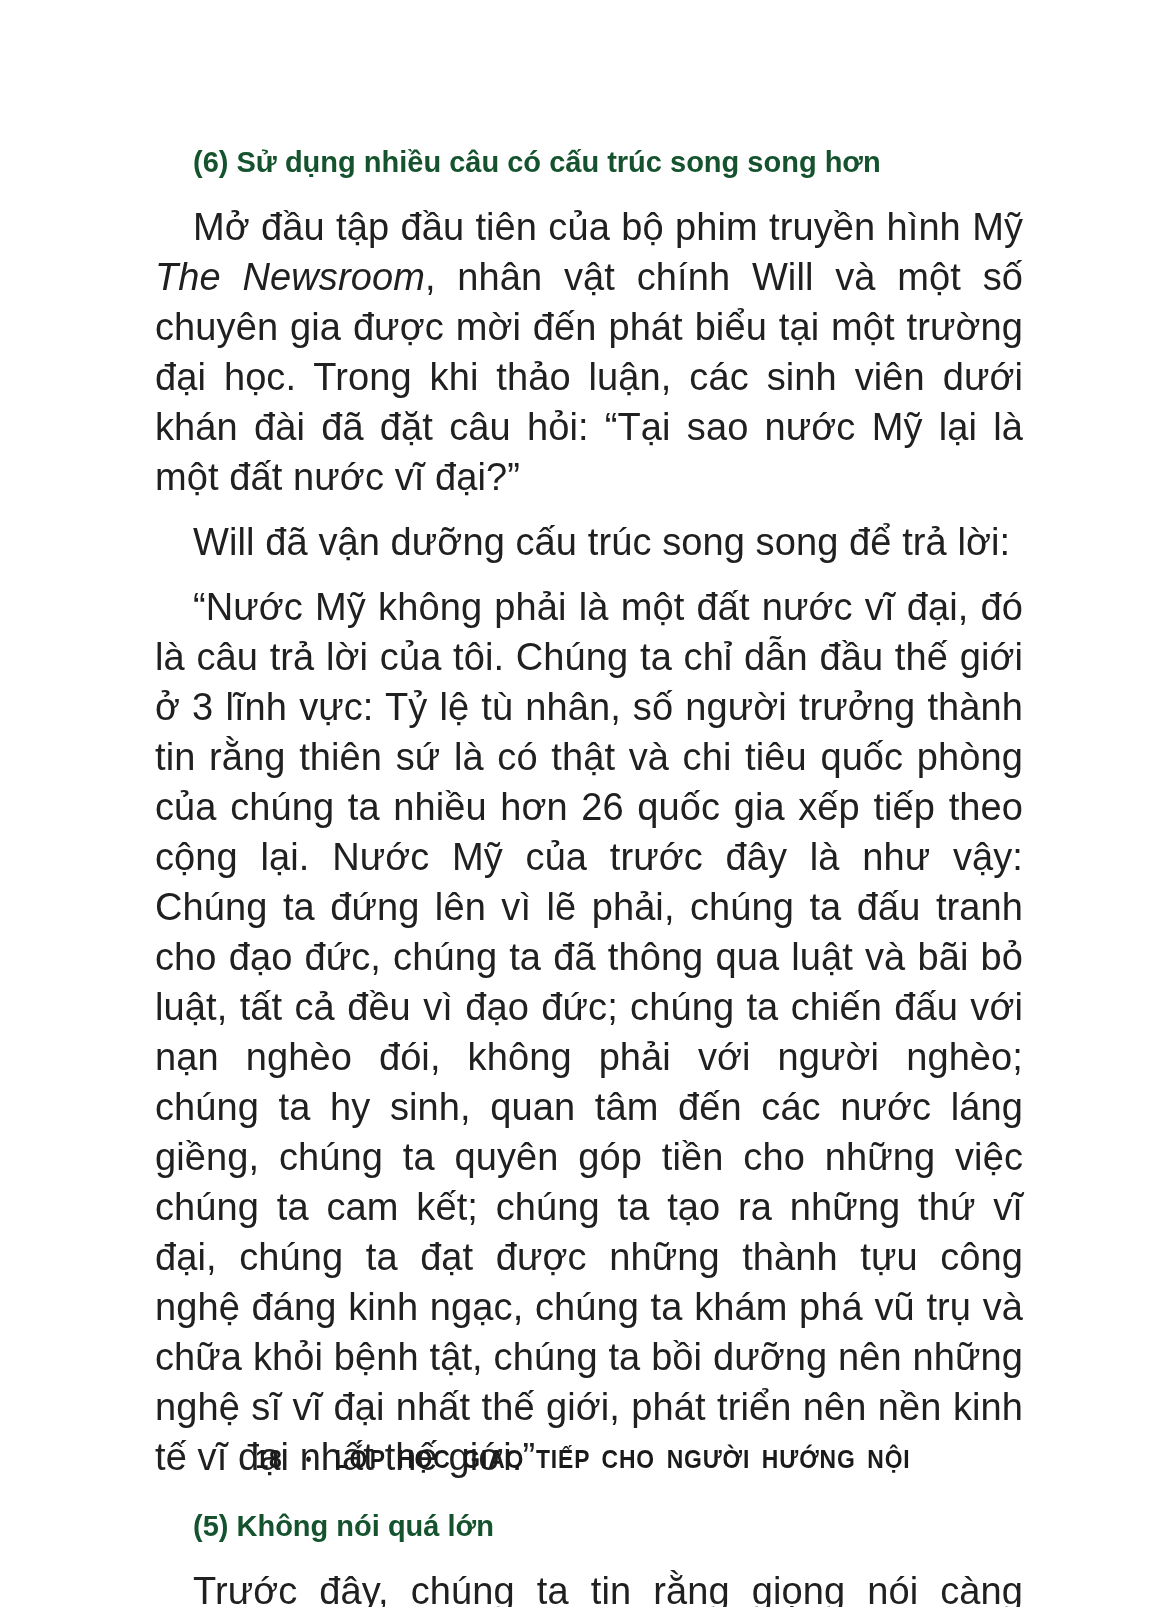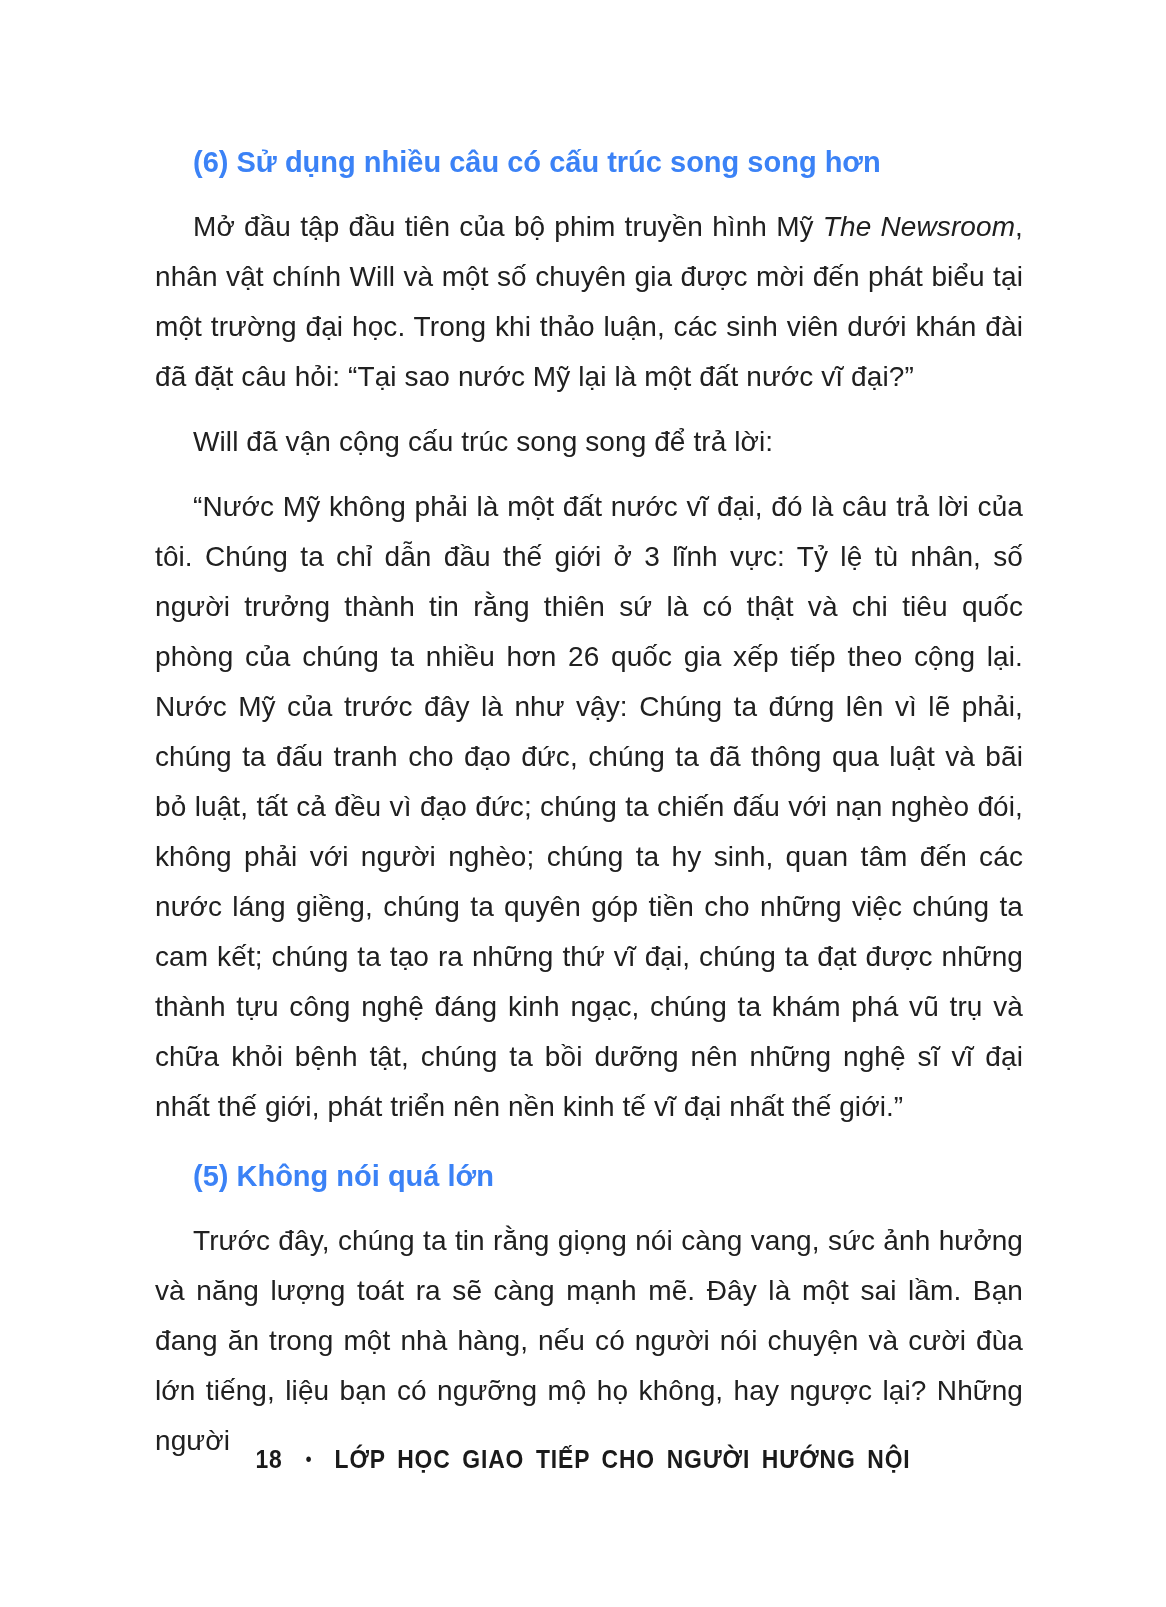--- a/index.html
+++ b/index.html
@@ -21,27 +21,27 @@
     left: 155px;
     top: 137px;
     width: 868px;
   }
   .heading {
     font-size: 29px;
     font-weight: bold;
     line-height: 50px;
     margin: 0;
     padding-left: 38px;
-    color: #3b82f6;
+    color: #14532d;
   }
   .heading.second {
     margin-top: 19px;
   }
   .para {
-    font-size: 28px;
+    font-size: 38px;
     line-height: 50px;
     text-align: justify;
     text-indent: 38px;
     margin: 15px 0 0 0;
     color: #202020;
     letter-spacing: 0.1px;
   }
   .para em {
     font-style: italic;
   }
@@ -81,21 +81,21 @@
 <body>
 
 <div class="page">
 
   <main class="content">
 
     <h2 class="heading">(6) Sử dụng nhiều câu có cấu trúc song song hơn</h2>
 
     <p class="para"><span>Mở đầu tập đầu tiên của bộ phim truyền hình Mỹ </span><em>The Newsroom</em><span>, nhân vật chính Will và một số chuyên gia được mời đến phát biểu tại một trường đại học. Trong khi thảo luận, các sinh viên dưới khán đài đã đặt câu hỏi: “Tại sao nước Mỹ lại là một đất nước vĩ đại?”</span></p>
 
-    <p class="para">Will đã vận cộng cấu trúc song song để trả lời:</p>
+    <p class="para">Will đã vận dưỡng cấu trúc song song để trả lời:</p>
 
     <p class="para">“Nước Mỹ không phải là một đất nước vĩ đại, đó là câu trả lời của tôi. Chúng ta chỉ dẫn đầu thế giới ở 3 lĩnh vực: Tỷ lệ tù nhân, số người trưởng thành tin rằng thiên sứ là có thật và chi tiêu quốc phòng của chúng ta nhiều hơn 26 quốc gia xếp tiếp theo cộng lại. Nước Mỹ của trước đây là như vậy: Chúng ta đứng lên vì lẽ phải, chúng ta đấu tranh cho đạo đức, chúng ta đã thông qua luật và bãi bỏ luật, tất cả đều vì đạo đức; chúng ta chiến đấu với nạn nghèo đói, không phải với người nghèo; chúng ta hy sinh, quan tâm đến các nước láng giềng, chúng ta quyên góp tiền cho những việc chúng ta cam kết; chúng ta tạo ra những thứ vĩ đại, chúng ta đạt được những thành tựu công nghệ đáng kinh ngạc, chúng ta khám phá vũ trụ và chữa khỏi bệnh tật, chúng ta bồi dưỡng nên những nghệ sĩ vĩ đại nhất thế giới, phát triển nên nền kinh tế vĩ đại nhất thế giới.”</p>
 
     <h2 class="heading second">(5) Không nói quá lớn</h2>
 
     <p class="para">Trước đây, chúng ta tin rằng giọng nói càng vang, sức ảnh hưởng và năng lượng toát ra sẽ càng mạnh mẽ. Đây là một sai lầm. Bạn đang ăn trong một nhà hàng, nếu có người nói chuyện và cười đùa lớn tiếng, liệu bạn có ngưỡng mộ họ không, hay ngược lại? Những người</p>
 
   </main>
 
   <footer class="footer">

